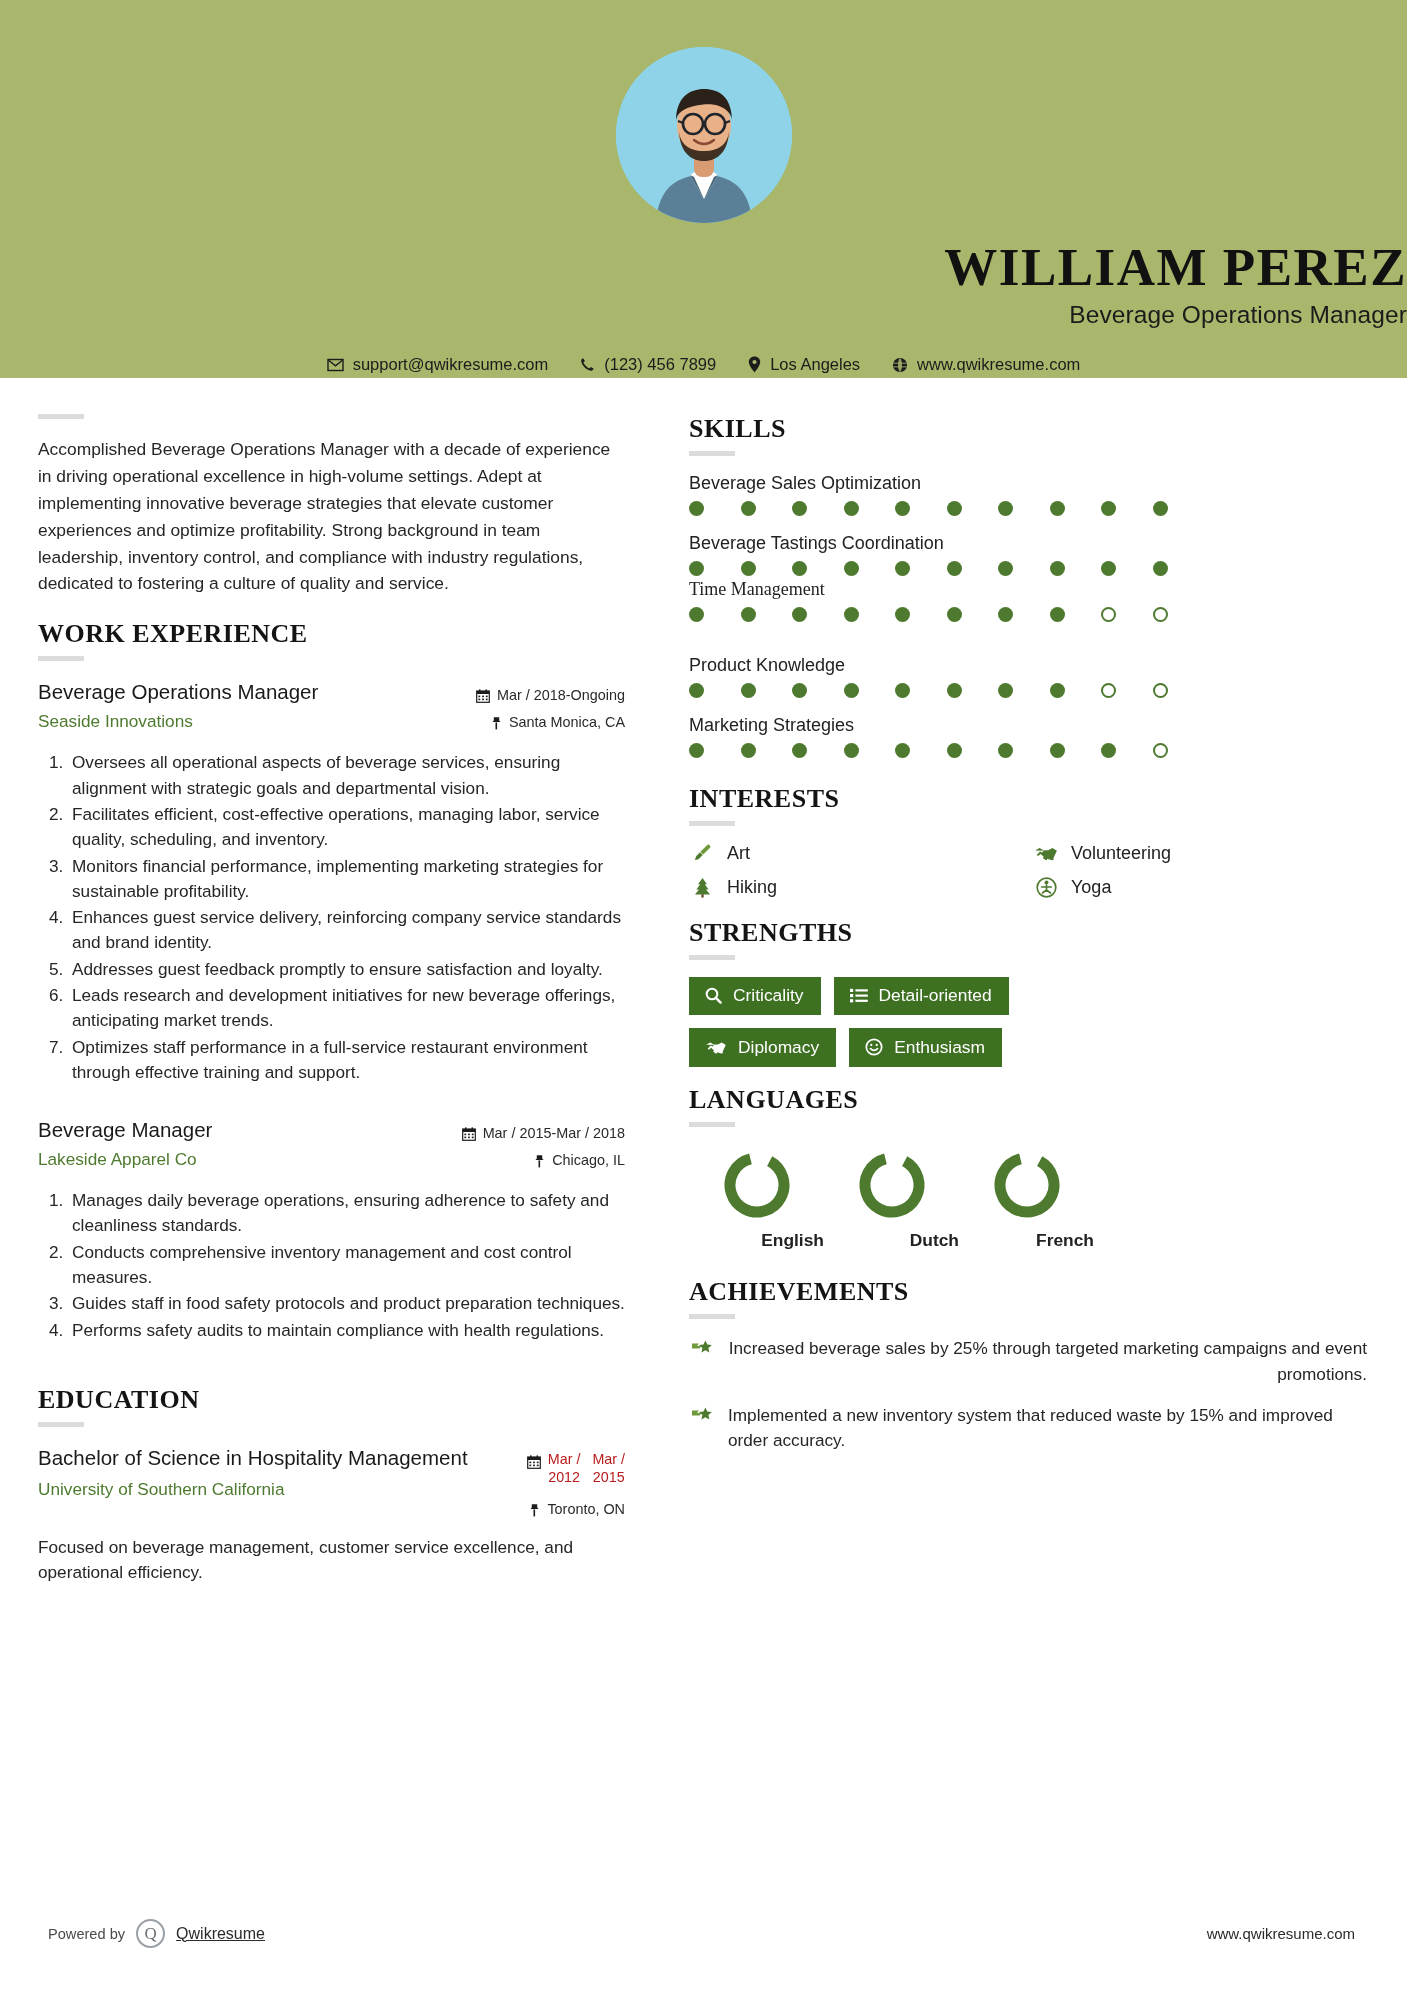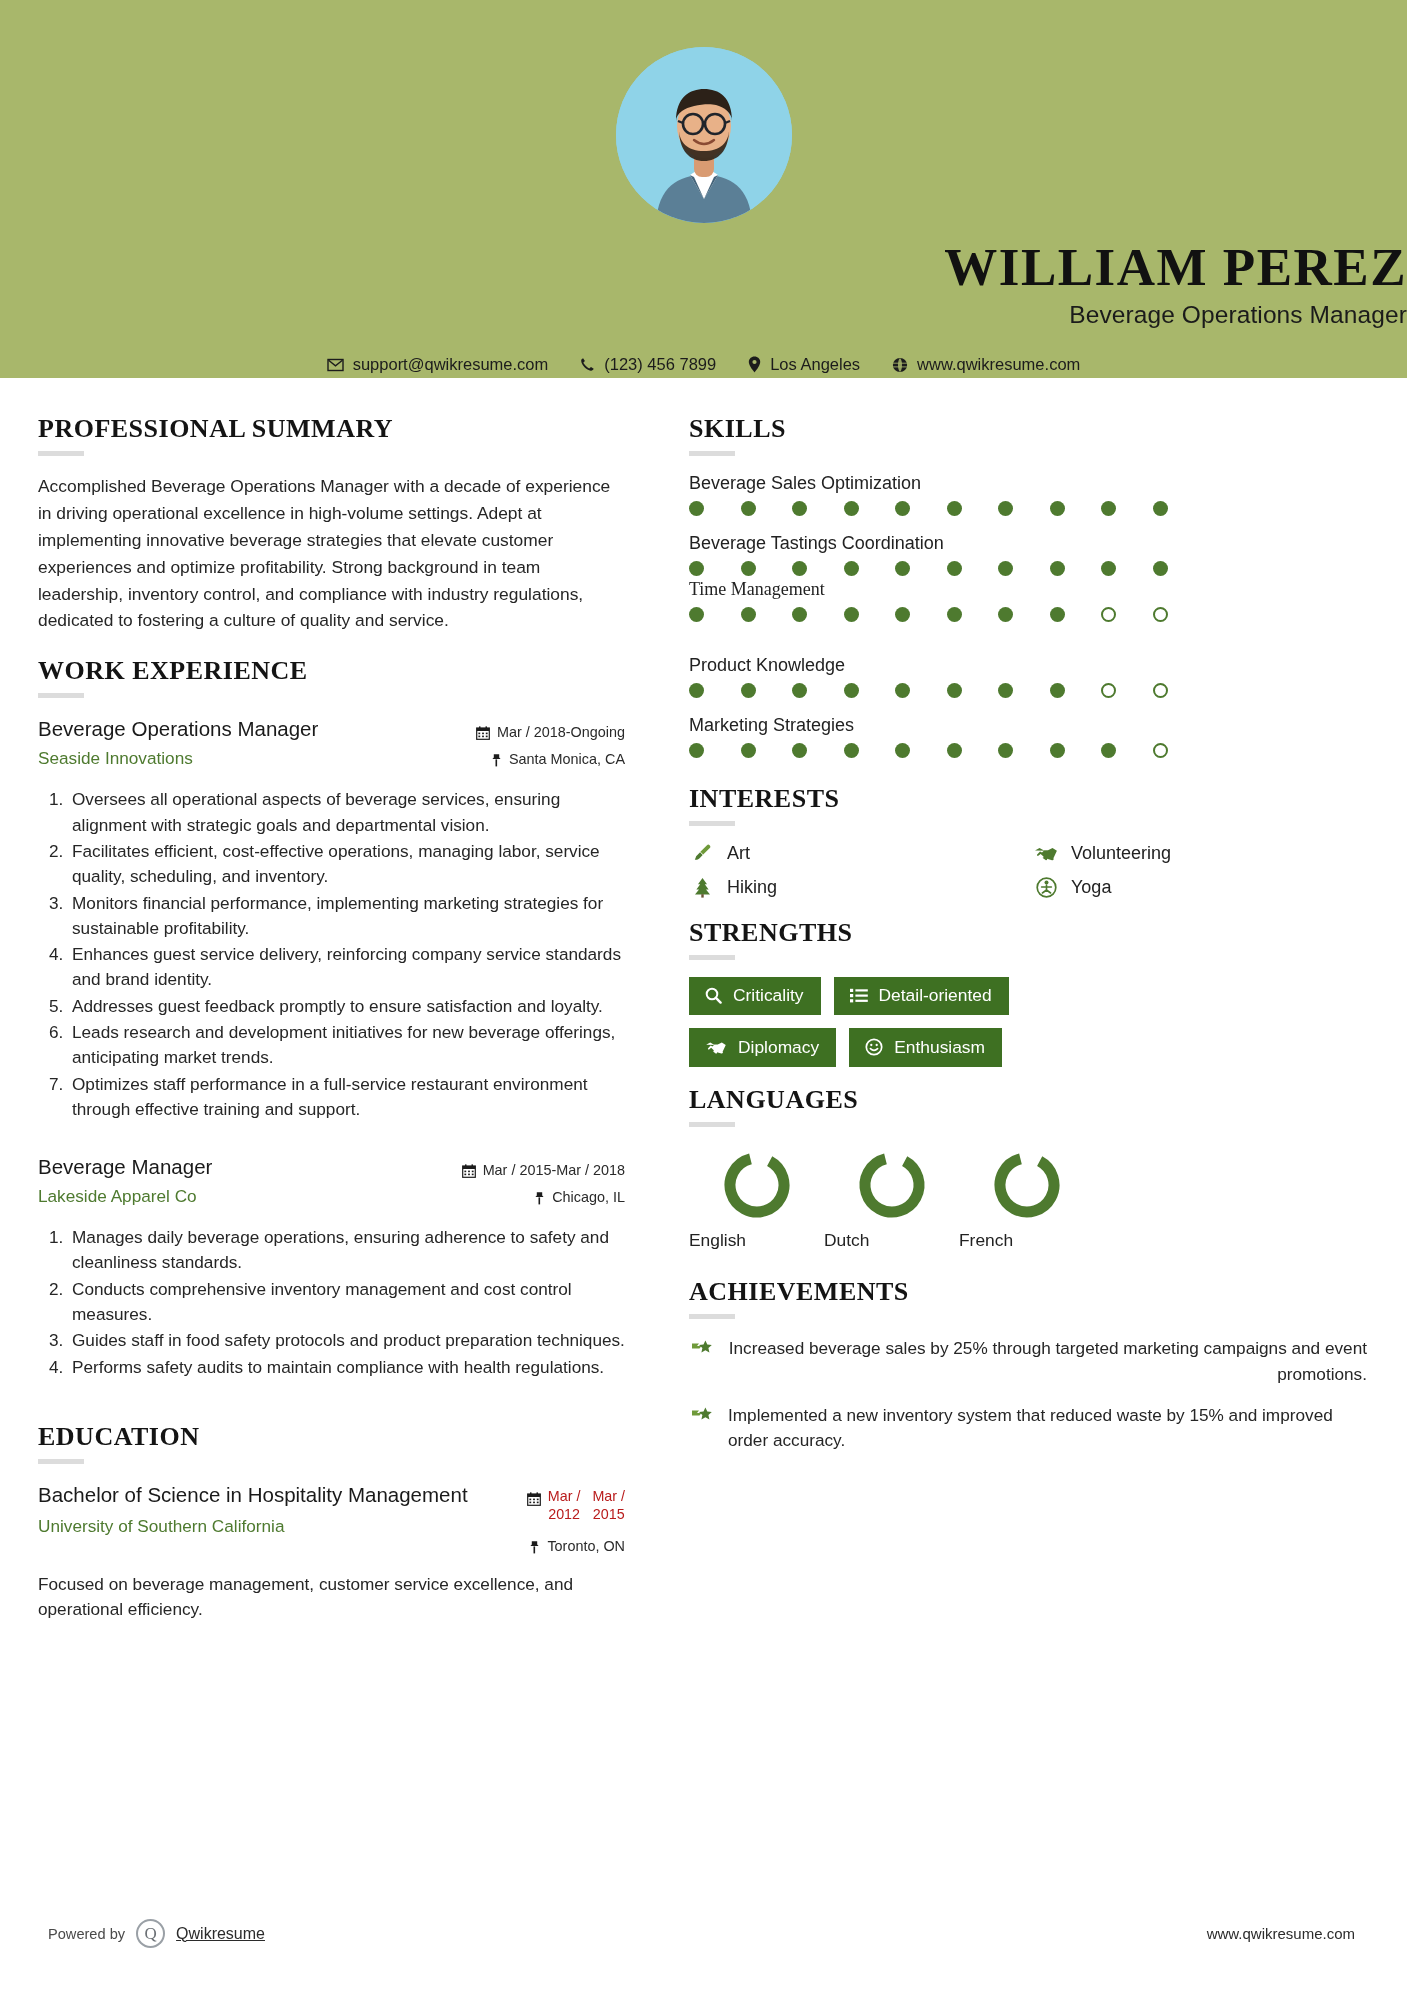--- a/index.html
+++ b/index.html
@@ -164,21 +164,21 @@
     padding: 10px 17px 11px 16px;
     display: flex;
     align-items: center;
     gap: 11px;
     line-height: 1;
   }
   .badge svg { display: block; flex: none; }
 
   
   .lang-row { display: flex; gap: 0; margin: 20px 0 12px 0; }
-  .lang { width: 135px; text-align: left; }
+  .lang { width: 135px; text-align: right; font-weight: bold; }
   .lang-ring { margin: 0 auto 7px auto; display: block; }
   .lang-name { font-size: 17.4px; color: #222; }
 
   
   .ach { display: flex; gap: 13px; margin-bottom: 16px; }
   .ach-ico { flex: none; width: 26px; padding-top: 3px; display: flex; justify-content: center; }
   .ach-text { font-size: 17.2px; line-height: 1.47; color: #262626; }
 
   
   .footer {
@@ -283,21 +283,20 @@
       </div>
 
     </div>
   </div>
 
   <div class="body-wrap">
 
     <div class="col-left">
 
       <div class="sec">
-        <div class="sec-h">PROFESSIONAL SUMMARY</div>
         <div class="sec-rule"></div>
         <div class="summary-text">Accomplished Beverage Operations Manager with a decade of experience in driving operational excellence in high-volume settings. Adept at implementing innovative beverage strategies that elevate customer experiences and optimize profitability. Strong background in team leadership, inventory control, and compliance with industry regulations, dedicated to fostering a culture of quality and service.</div>
       </div>
 
       <div class="sec" style="margin-top:22px;">
         <div class="sec-h">WORK EXPERIENCE</div>
         <div class="sec-rule"></div>
 
         <div class="job" style="margin-top:18px;">
           <div class="job-head">

